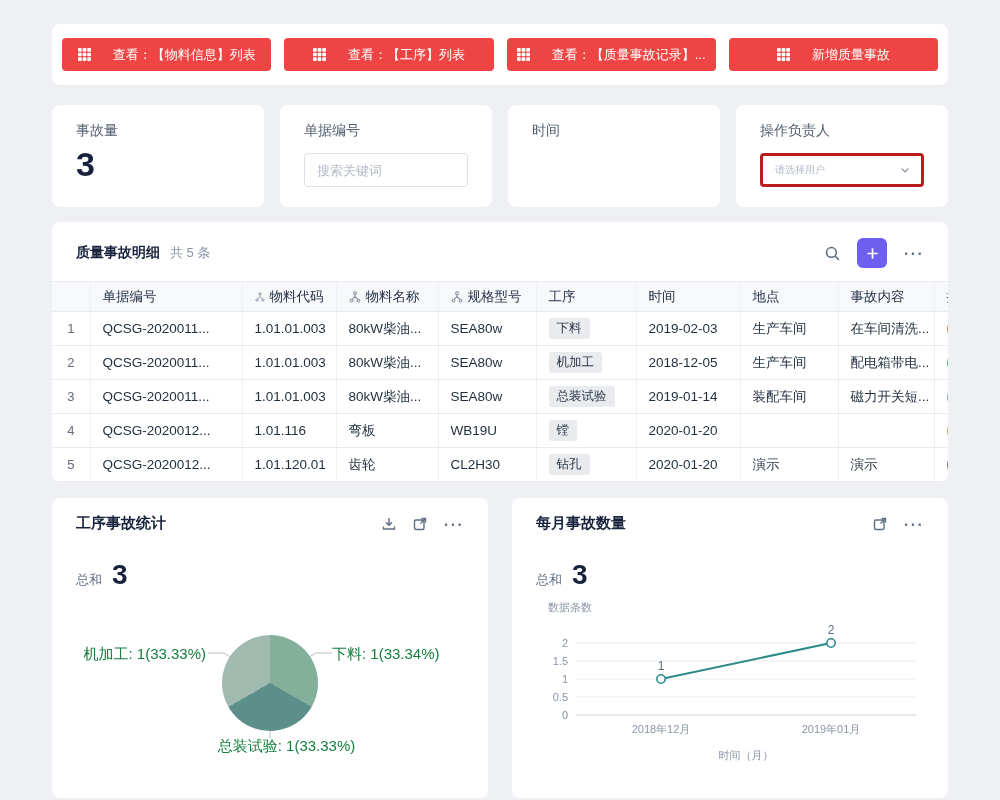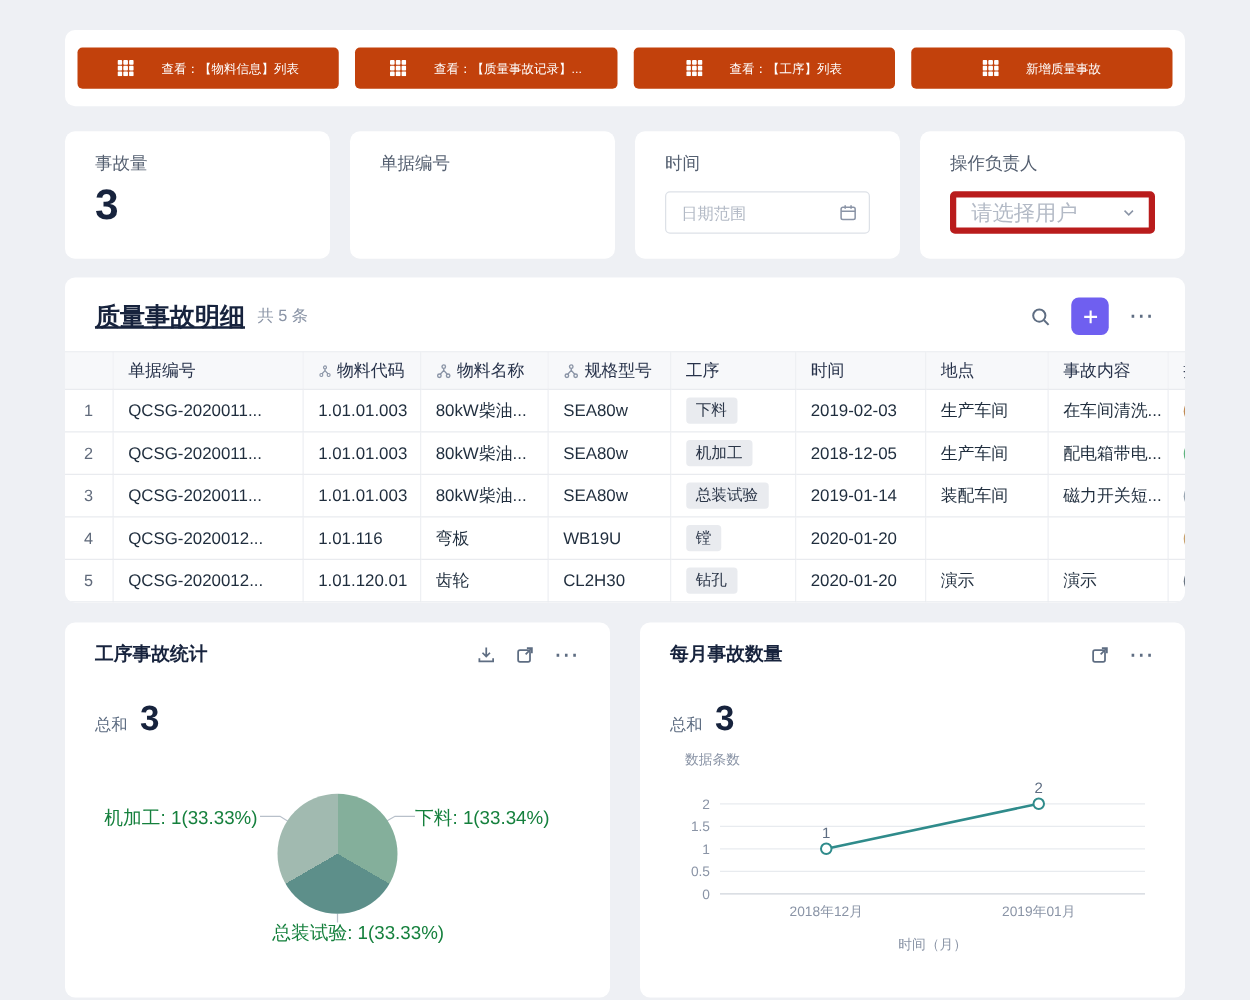--- a/index.html
+++ b/index.html
@@ -5,38 +5,38 @@
   * { box-sizing: border-box; margin: 0; padding: 0; }
   html,body { background:#eef0f4; }
   body { font-family: "Liberation Sans", "DejaVu Sans", sans-serif; color:#17233d; }
   .page { width:1000px; height:800px; overflow:hidden; background:#eef0f4; padding:24px 52px 0; position:relative; }
   .card { background:#fff; border-radius:8px; }
 
   
   .shortcuts { padding:14px 8px; margin-bottom:20px; }
   .shortcuts-title { font-size:15px; font-weight:700; color:#17233d; margin:0 14px 13px; }
   .btn-row { display:flex; gap:13px; padding:0 2px; }
-  .sc-btn { flex:1; height:33px; background:#c2410c; border-radius:4px; color:#fff; display:flex; align-items:center; justify-content:center; gap:22px; font-size:10px; cursor:pointer; white-space:nowrap; overflow:hidden; }
+  .sc-btn { flex:1; height:33px; background:#ef4444; border-radius:4px; color:#fff; display:flex; align-items:center; justify-content:center; gap:22px; font-size:13px; cursor:pointer; white-space:nowrap; overflow:hidden; }
   .sc-btn svg { flex:none; }
 
   
   .filter-row { display:flex; gap:16px; margin-bottom:15px; }
   .f-card { flex:1; padding:17px 24px; height:102px; }
   .f-label { font-size:14px; color:#545f70; }
   .stat-value { font-size:34px; font-weight:700; color:#17233d; margin-top:5px; line-height:1.15; }
   .input-wrap { position:relative; margin-top:13px; }
   .f-input { width:100%; height:34px; border:1px solid #dde1e7; border-radius:4px; padding:0 30px 0 12px; font-size:13px; color:#1f2d3d; outline:none; background:#fff; font-family:inherit; }
   .f-input::placeholder { color:#b3bac6; }
   .icon-in-input { position:absolute; right:10px; top:50%; transform:translateY(-50%); display:flex; pointer-events:none; }
-  .f-select { margin-top:13px; height:34px; border:5px solid #b91c1c; border-radius:4px; padding:0 10px 0 12px; font-size:17px; color:#b3bac6; display:flex; align-items:center; justify-content:space-between; cursor:pointer; background:#fff; }
+  .f-select { margin-top:13px; height:34px; border:3px solid #b91c1c; border-radius:4px; padding:0 10px 0 12px; font-size:10px; color:#b3bac6; display:flex; align-items:center; justify-content:space-between; cursor:pointer; background:#fff; }
 
   
   .table-card { margin-bottom:16px; overflow:hidden; }
   .tc-head { display:flex; align-items:center; padding:16px 24px 13px; }
-  .tc-title { font-size:20px; font-weight:700; color:#17233d;text-decoration:underline; }
+  .tc-title { font-size:14px; font-weight:700; color:#17233d; }
   .tc-count { font-size:13px; color:#8a94a6; margin-left:10px; }
   .tc-actions { margin-left:auto; display:flex; align-items:center; gap:16px; }
   .icon-btn { display:flex; align-items:center; justify-content:center; cursor:pointer; color:#5e6d82; }
   .plus-btn { width:30px; height:30px; background:#6f5ff0; border-radius:6px; display:flex; align-items:center; justify-content:center; cursor:pointer; }
   .more { font-size:20px; color:#5e6d82; line-height:0.5; cursor:pointer; letter-spacing:1px; }
   table { border-collapse:collapse; table-layout:fixed; width:962px; font-size:13.5px; }
   th,td { border-bottom:1px solid #e9ebef; border-right:1px solid #eef0f3; height:34px; padding:0 12px; text-align:left; overflow:hidden; white-space:nowrap; color:#1f2d3d; }
   thead th { background:#f7f8fa; font-weight:400; border-top:1px solid #e9ebef; height:30px; color:#27324a; }
   .rownum { text-align:center; color:#606a7b; font-size:13px; padding:0 4px; }
   .th-inner { display:flex; align-items:center; gap:5px; }
@@ -90,35 +90,35 @@
             <rect x="0" y="0" width="4" height="4" rx="0.8"></rect>
             <rect x="5" y="0" width="4" height="4" rx="0.8"></rect>
             <rect x="10" y="0" width="4" height="4" rx="0.8"></rect>
             <rect x="0" y="5" width="4" height="4" rx="0.8"></rect>
             <rect x="5" y="5" width="4" height="4" rx="0.8"></rect>
             <rect x="10" y="5" width="4" height="4" rx="0.8"></rect>
             <rect x="0" y="10" width="4" height="4" rx="0.8"></rect>
             <rect x="5" y="10" width="4" height="4" rx="0.8"></rect>
             <rect x="10" y="10" width="4" height="4" rx="0.8"></rect>
           </svg>
-          <span>查看：【质量事故记录】...</span>
+          <span>查看：【工序】列表</span>
         </div>
         <div class="sc-btn">
           <svg width="13" height="13" viewBox="0 0 14 14" fill="#ffffff">
             <rect x="0" y="0" width="4" height="4" rx="0.8"></rect>
             <rect x="5" y="0" width="4" height="4" rx="0.8"></rect>
             <rect x="10" y="0" width="4" height="4" rx="0.8"></rect>
             <rect x="0" y="5" width="4" height="4" rx="0.8"></rect>
             <rect x="5" y="5" width="4" height="4" rx="0.8"></rect>
             <rect x="10" y="5" width="4" height="4" rx="0.8"></rect>
             <rect x="0" y="10" width="4" height="4" rx="0.8"></rect>
             <rect x="5" y="10" width="4" height="4" rx="0.8"></rect>
             <rect x="10" y="10" width="4" height="4" rx="0.8"></rect>
           </svg>
-          <span>查看：【工序】列表</span>
+          <span>查看：【质量事故记录】...</span>
         </div>
         <div class="sc-btn">
           <svg width="13" height="13" viewBox="0 0 14 14" fill="#ffffff">
             <rect x="0" y="0" width="4" height="4" rx="0.8"></rect>
             <rect x="5" y="0" width="4" height="4" rx="0.8"></rect>
             <rect x="10" y="0" width="4" height="4" rx="0.8"></rect>
             <rect x="0" y="5" width="4" height="4" rx="0.8"></rect>
             <rect x="5" y="5" width="4" height="4" rx="0.8"></rect>
             <rect x="10" y="5" width="4" height="4" rx="0.8"></rect>
             <rect x="0" y="10" width="4" height="4" rx="0.8"></rect>
@@ -130,32 +130,26 @@
       </div>
   </section>
 
   <div class="filter-row">
     <div class="card f-card">
       <div class="f-label">事故量</div>
       <div class="stat-value">3</div>
     </div>
     <div class="card f-card">
       <div class="f-label">单据编号</div>
+      <div class="input-wrap">
+        <input class="f-input" placeholder="搜索关键词" style="">
+      </div>
     </div>
     <div class="card f-card">
       <div class="f-label">时间</div>
-      <div class="input-wrap">
-        <input class="f-input" placeholder="日期范围" style="">
-        <span class="icon-in-input">
-          <svg width="15" height="15" viewBox="0 0 16 16" fill="none" stroke="#8a94a6" stroke-width="1.3">
-              <rect x="2" y="3.5" width="12" height="10.5" rx="1.5"></rect>
-              <path d="M2 7h12M5.5 1.8v3M10.5 1.8v3"></path>
-            </svg>
-        </span>
-      </div>
     </div>
     <div class="card f-card">
       <div class="f-label">操作负责人</div>
       <div class="f-select">
         <span>请选择用户</span>
         <span style="display:flex">
           <svg width="12" height="12" viewBox="0 0 16 16" fill="none" stroke="#8a94a6" stroke-width="1.6">
               <path d="M3.5 6l4.5 4.5L12.5 6"></path>
             </svg>
         </span>

